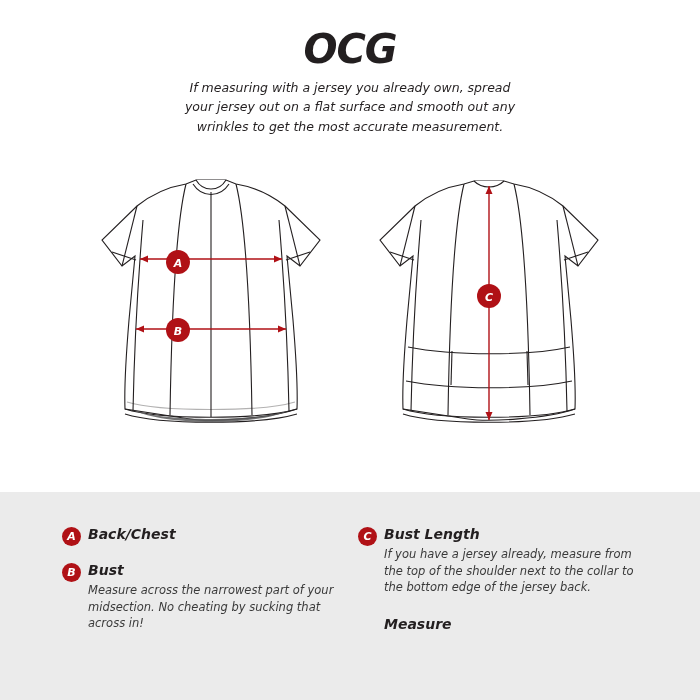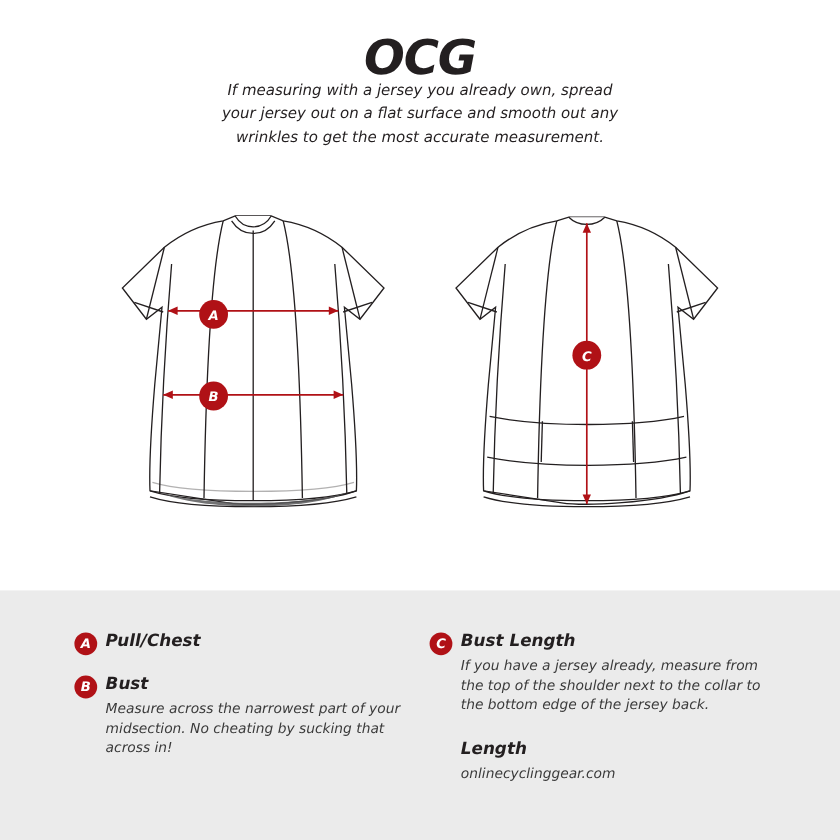--- a/index.html
+++ b/index.html
@@ -37,21 +37,21 @@
     width: 700px;
     text-align: center;
     font-family: "DejaVu Sans", sans-serif;
     font-weight: bold;
     font-size: 40px;
     letter-spacing: -1px;
     color: #231f20;
   }
   .intro {
     position: absolute;
-    top: 65px;
+    top: 78px;
     left: 180px;
     width: 340px;
     text-align: center;
     font-size: 12.5px;
     line-height: 1.55;
     color: #231f20;
   }
 
   
   .art {
@@ -251,40 +251,39 @@
       </svg>
     </div>
   </div>
 
   <div class="footer">
 
     <div class="col col-left">
 
       <div class="entry">
         <span class="dot">A</span>
-        <h3>Pull/Chest</h3>
+        <h3>Back/Chest</h3>
       </div>
 
       <div class="entry">
         <span class="dot">B</span>
         <h3>Bust</h3>
         <p>Measure  across the narrowest part of your midsection. No cheating by sucking that across in!</p>
       </div>
 
     </div>
 
     <div class="col col-right">
 
       <div class="entry">
         <span class="dot">C</span>
         <h3>Bust Length</h3>
         <p>If you have a jersey already, measure from the top of the shoulder next to the collar to the bottom edge of the jersey back.</p>
       </div>
 
       <div class="entry no-dot web-links">
-        <h3>Length</h3>
-        <p>onlinecyclinggear.com</p>
+        <h3>Measure</h3>
       </div>
 
     </div>
   </div>
 
 </div>
 
 </body></html>

